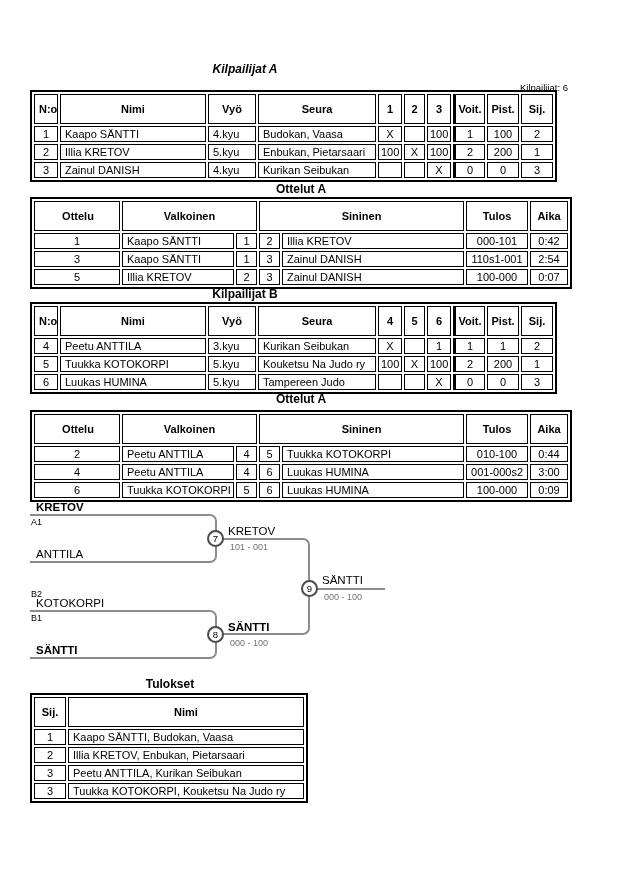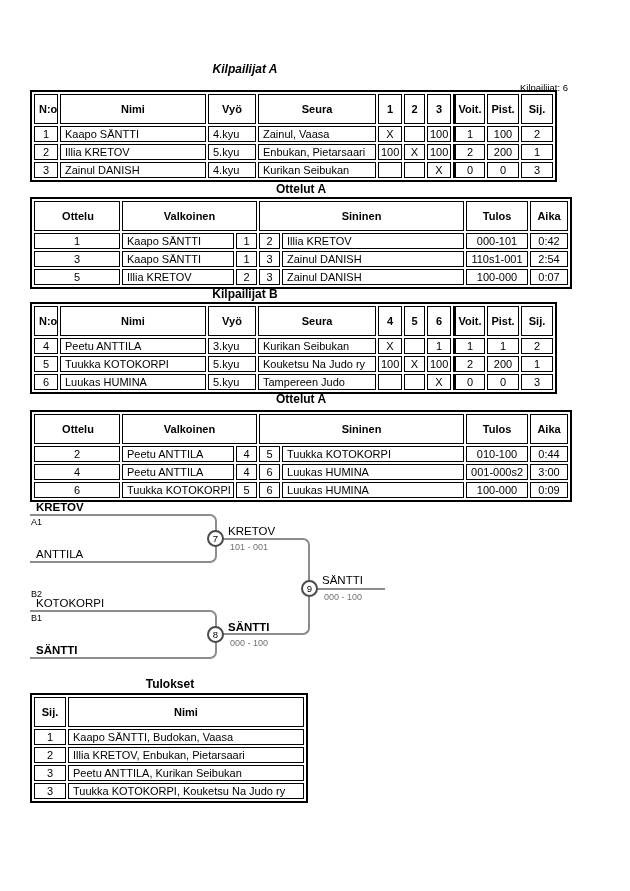--- a/index.html
+++ b/index.html
@@ -104,21 +104,21 @@
       <th>2</th>
       <th>3</th>
       <th class="grp">Voit.</th>
       <th>Pist.</th>
       <th>Sij.</th>
     </tr>
     <tr>
       <td class="c">1</td>
       <td class="l">Kaapo SÄNTTI</td>
       <td class="l">4.kyu</td>
-      <td class="l">Zainul, Vaasa</td>
+      <td class="l">Budokan, Vaasa</td>
       <td class="c">X</td>
       <td class="c"></td>
       <td class="c">100</td>
       <td class="c grp">1</td>
       <td class="c">100</td>
       <td class="c">2</td>
     </tr>
     <tr>
       <td class="c">2</td>
       <td class="l">Illia KRETOV</td>

